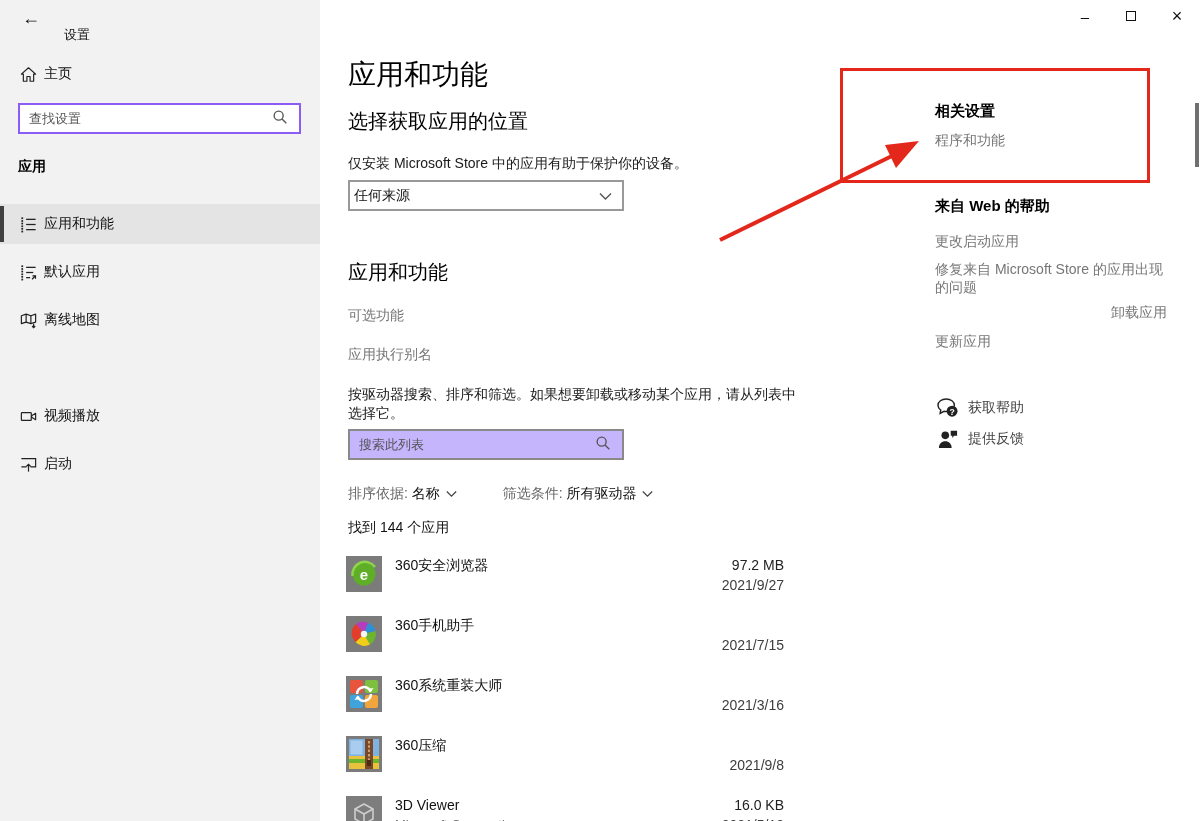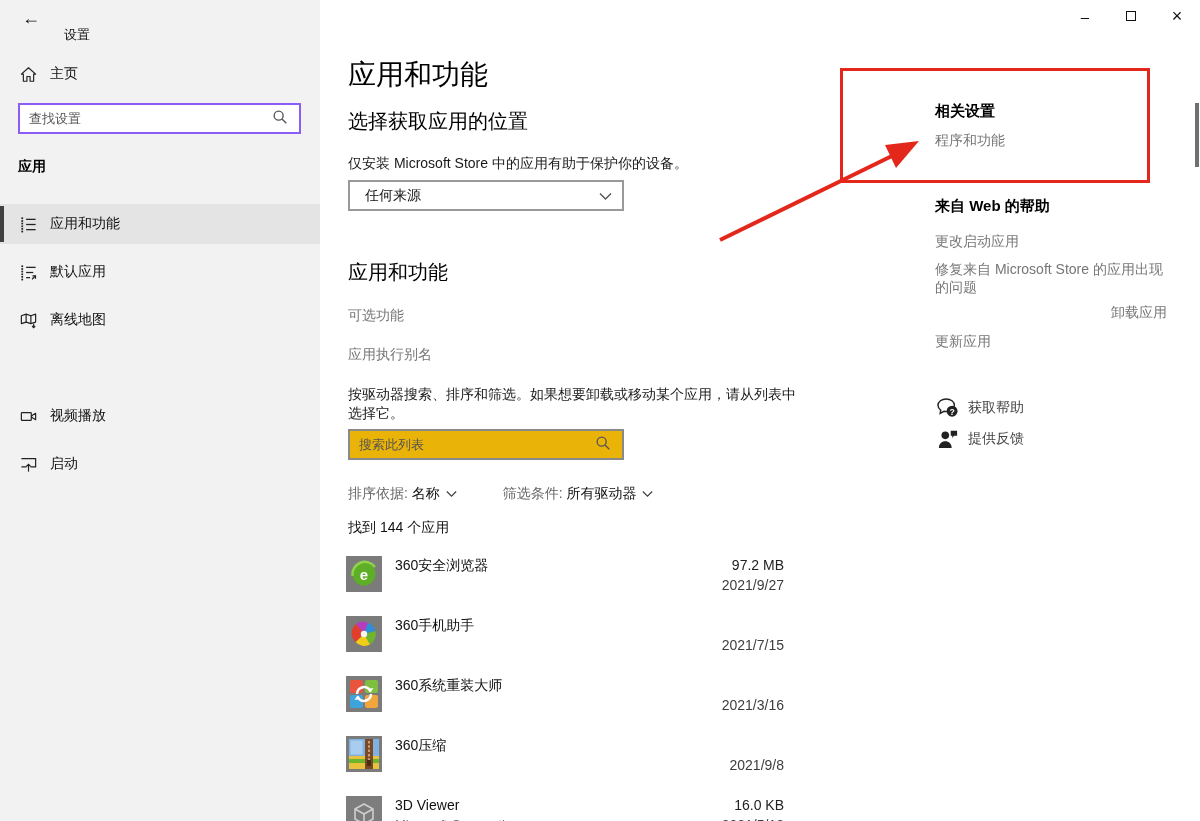--- a/index.html
+++ b/index.html
@@ -7,46 +7,46 @@
     font-family:"Liberation Sans", sans-serif; color:#1a1a1a; }
   .window { position:relative; width:1200px; height:821px; background:#fff; overflow:hidden; }
 
   
   .sidebar { position:absolute; left:0; top:0; width:320px; height:821px; background:var(--sidebar_bg); }
   .back-btn { position:absolute; left:12px; top:4px; width:38px; height:28px; font-size:18px;
     display:flex; align-items:center; justify-content:center; color:#111; cursor:pointer; }
   .app-title { position:absolute; left:64px; top:10px; font-size:13px; color:#111;margin-top:16px; }
   .side-row { position:absolute; left:0; width:320px; height:40px; display:flex; align-items:center; cursor:pointer; }
   .side-row .ico { width:20px; height:20px; margin-left:18px; flex:none; display:flex; align-items:center; justify-content:center; }
-  .side-row .lbl { margin-left:12px; font-size:14px; color:#111; white-space:nowrap; }
+  .side-row .lbl { margin-left:6px; font-size:14px; color:#111; white-space:nowrap; }
   .side-row.selected { background:rgba(0,0,0,0.055); }
   .side-row.selected::before { content:""; position:absolute; left:0; top:2px; width:4px; height:36px; background:var(--selected_bar); }
   .search-box { position:absolute; left:18px; top:103px; width:283px; height:31px; background:#fff;
     border:2px solid #8b5cf6; display:flex; align-items:center; }
   .search-box input { flex:1; border:none; outline:none; background:transparent; font-size:13px;
     padding-left:9px; font-family:"Liberation Sans", sans-serif; color:#333; }
   .search-box input::placeholder { color:#555; }
   .search-box .mag { width:22px; flex:none; margin-right:6px; }
   .section-label { position:absolute; left:18px; top:158px; font-size:14px; font-weight:bold; color:#000; }
 
   
   .main { position:absolute; left:340px; top:0; width:460px; height:821px; }
   .h1 { position:absolute; left:8px; top:56px; font-size:28px; font-weight:normal; color:#000; }
   .h2 { font-size:20px; font-weight:normal; color:#000; position:absolute; left:8px; }
   .h2a { top:108px; } .h2b { top:259px; }
   .body-text { position:absolute; left:8px; font-size:14px; color:#1a1a1a; }
   .p1 { top:155px; }
   .p2 { top:385px; width:452px; line-height:19px; }
   .dropdown { position:absolute; left:8px; top:180px; width:276px; height:31px; background:#fff;
     border:2px solid #999; display:flex; align-items:center; cursor:pointer; }
-  .dropdown .val { flex:1; padding-left:15px; font-size:14px; color:#111; }
+  .dropdown .val { flex:1; padding-left:4px; font-size:14px; color:#111; }
   .dropdown .chev { margin-right:10px; }
   .gray-link { position:absolute; left:8px; font-size:14px; color:var(--link_gray); cursor:pointer; }
   .lnk1 { top:307px; } .lnk2 { top:346px; }
-  .list-search { position:absolute; left:8px; top:429px; width:276px; height:31px; background:#eab308;
+  .list-search { position:absolute; left:8px; top:429px; width:276px; height:31px; background:#c4b5fd;
     border:2px solid #8a8a8a; display:flex; align-items:center; }
   .list-search input { flex:1; border:none; outline:none; background:transparent; font-size:13px;
     padding-left:9px; font-family:"Liberation Sans", sans-serif; color:#333; }
   .list-search input::placeholder { color:#555; }
   .list-search .mag { width:22px; flex:none; margin-right:6px; }
   .sort-row { position:absolute; left:8px; top:485px; font-size:14px; white-space:nowrap; }
   .sort-row .g { color:#666; } .sort-row .v { color:#111; cursor:pointer; }
   .sort-row .grp2 { margin-left:42px; }
   .sort-row svg { vertical-align:middle; margin-left:6px; }
   .count { position:absolute; left:8px; top:519px; font-size:14px; color:#111; }

